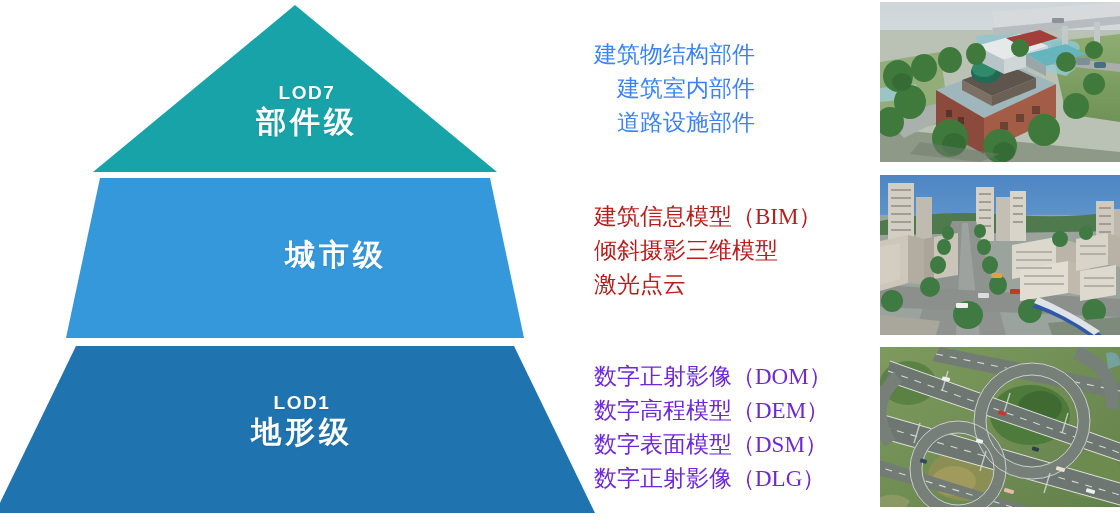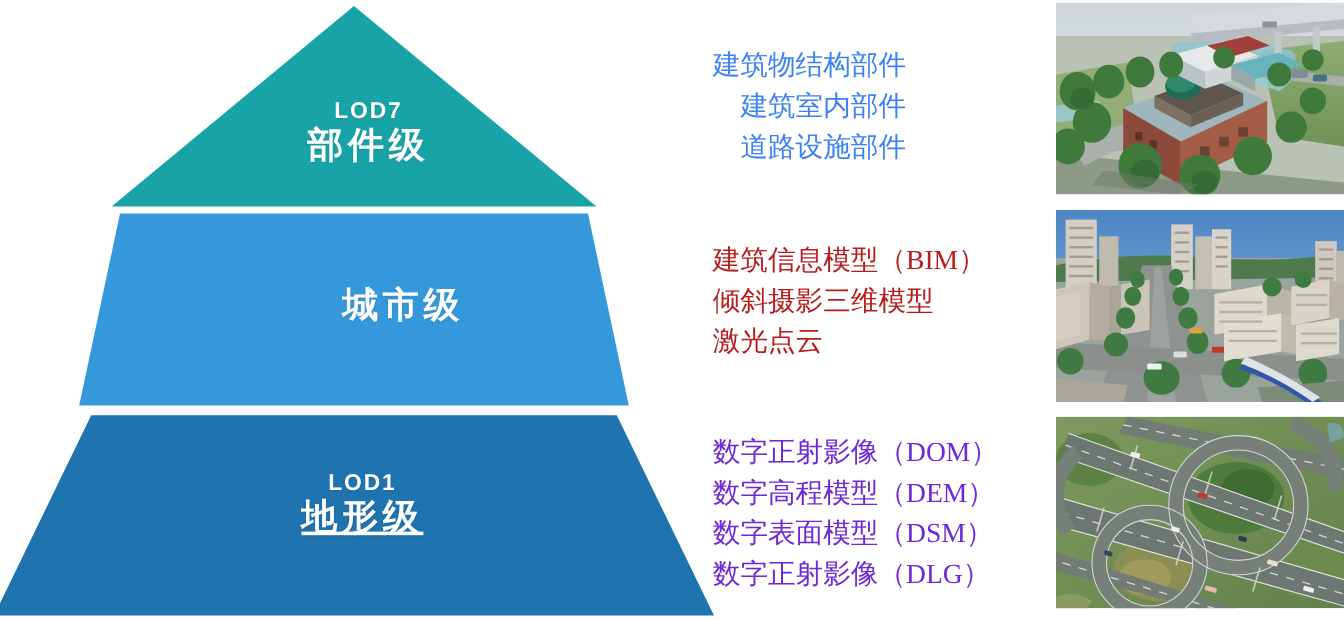--- a/index.html
+++ b/index.html
@@ -56,21 +56,21 @@
   }
   #tier-label-lod7 { left: 0; top: 82px; }
   #tier-label-lod7 .tier-code { margin-left: 14px; }
   #tier-label-lod7 .tier-name { margin-left: 14px; }
 
   #tier-label-city  { left: 0; top: 236px; margin-left: 32px; }
   #tier-label-city .tier-name { margin-left: 8px; }
 
   #tier-label-lod1  { left: 0; top: 392px; }
   #tier-label-lod1 .tier-code { margin-left: 4px; }
-  #tier-label-lod1 .tier-name { margin-left: 4px; text-decoration: underline; }
+  #tier-label-lod1 .tier-name { margin-left: 4px; }
 
   
   .text-group {
     position: absolute;
     left: 594px;
     font-family: "Liberation Serif", "DejaVu Serif", serif;
     font-size: 23px;
     line-height: 34px;
     white-space: nowrap;
   }

